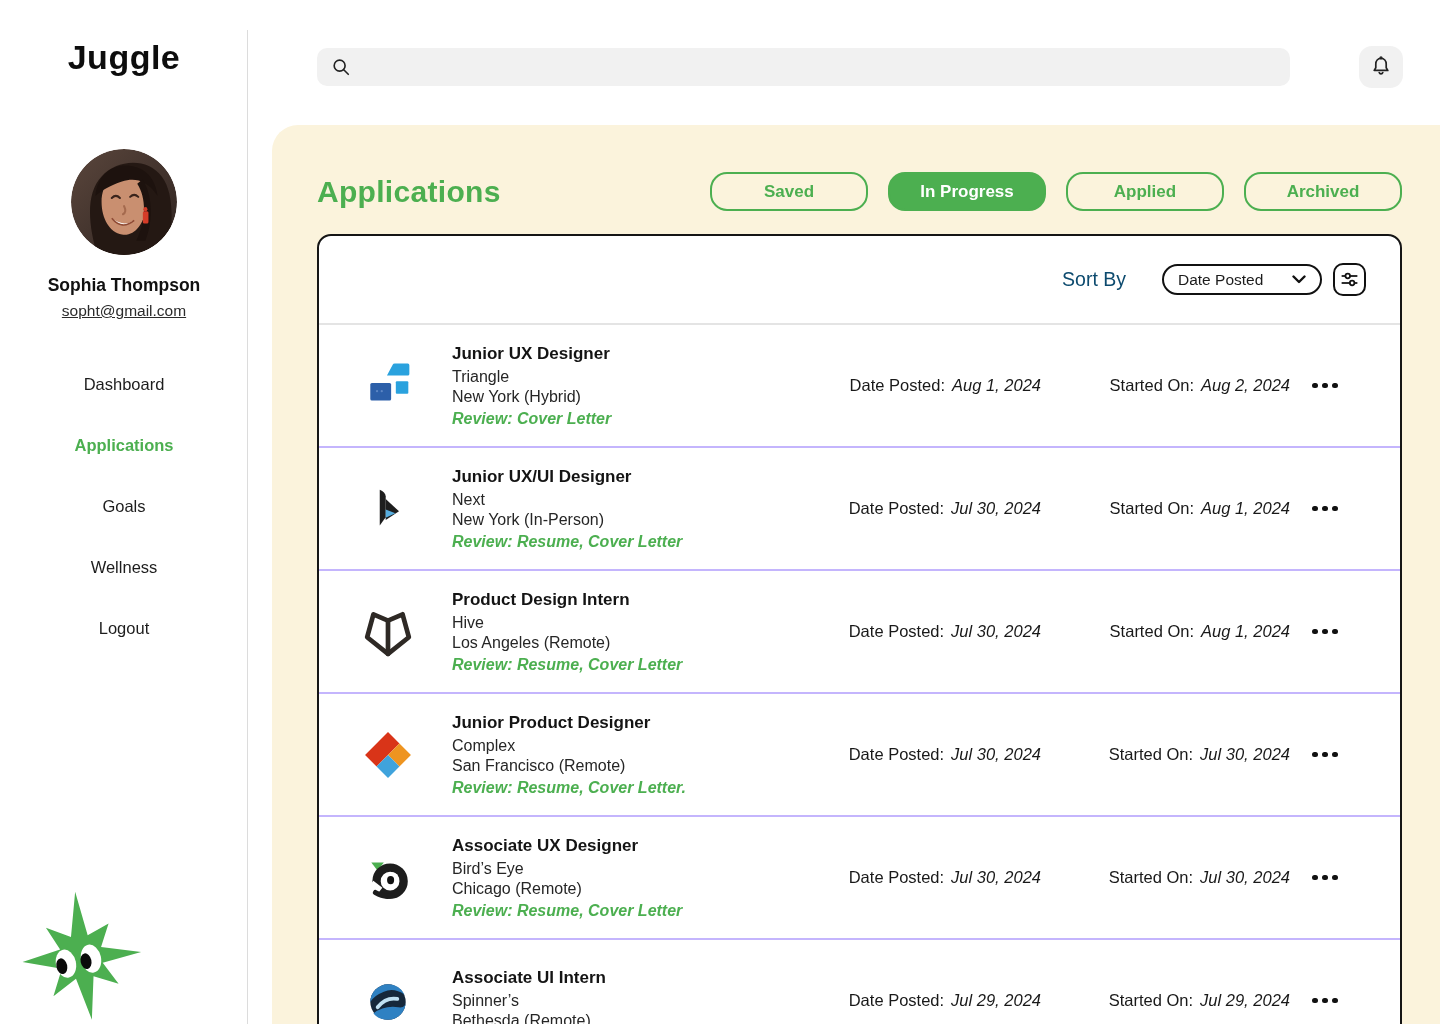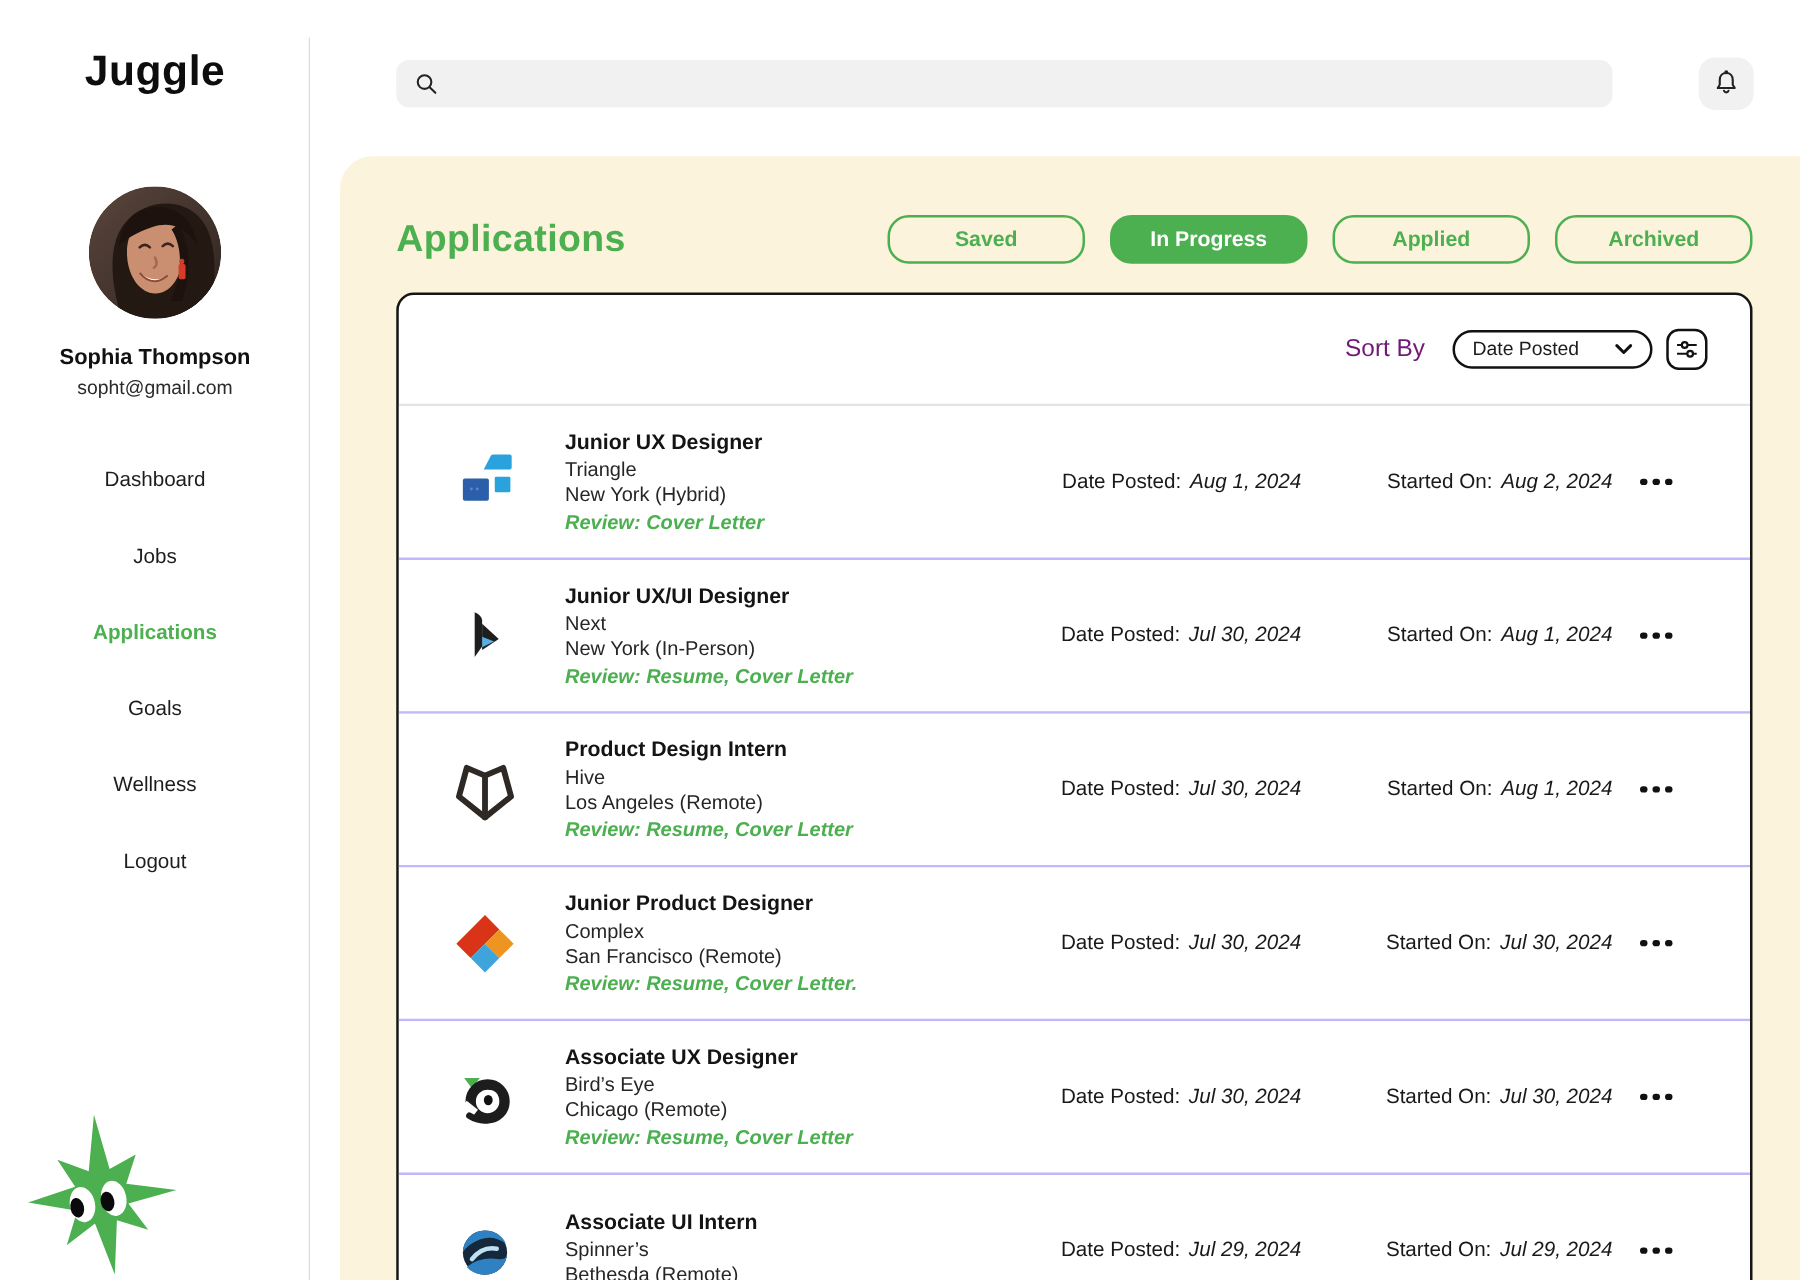--- a/index.html
+++ b/index.html
@@ -7,21 +7,21 @@
   body {
     font-family:"Liberation Sans","DejaVu Sans",sans-serif;
     background:#ffffff; position:relative; overflow:hidden; color:#1c1c1c;
   }
   
   .sidebar { position:absolute; left:0; top:0; width:248px; height:100%; background:#fff; z-index:2; }
   .sidebar::after { content:""; position:absolute; right:0; top:30px; bottom:0; width:1px; background:#dcdcdc; }
   .logo { margin-top:38px; text-align:center; font-size:34px; font-weight:700; letter-spacing:.5px; color:#0d0d0d; }
   .avatar { width:106px; height:106px; border-radius:50%; margin:72px auto 0; overflow:hidden; display:block; }
   .user-name { margin-top:20px; text-align:center; font-size:17.5px; font-weight:700; color:#111; }
-  .user-email { margin-top:6px; text-align:center; font-size:15.5px; color:#2b2b2b; }
+  .user-email { margin-top:6px; text-align:center; font-size:15.5px; color:#2b2b2b;text-decoration:underline; }
   .nav { margin-top:34px; list-style:none; }
   .nav-item { height:61px; line-height:61px; text-align:center; font-size:16.5px; font-weight:500; color:#1d1d1d; cursor:pointer; }
   .nav-item.active { color:var(--green); font-weight:600; }
   .mascot { position:absolute; left:14px; top:886px; width:134px; height:134px; }
   
   .topbar { position:absolute; left:270px; top:0; right:0; height:125px; background:#fff; }
   .search { position:absolute; left:47px; top:48px; width:973px; height:38px; background:#f1f1f1; border-radius:10px; display:flex; align-items:center; padding:0 14px; }
   .search svg { flex:0 0 auto; }
   .search input { border:none; outline:none; background:transparent; margin-left:10px; width:100%; font-size:15px; font-family:inherit; }
   .bell-btn { position:absolute; right:37px; top:46px; width:44px; height:42px; background:#f1f1f1; border:none; border-radius:13px; display:flex; align-items:center; justify-content:center; cursor:pointer; }
@@ -29,21 +29,21 @@
   :root { --green:#4CAF50; --cream:#FBF3DC; }
   .content { position:absolute; left:272px; top:125px; right:0; bottom:0; background:var(--cream); border-top-left-radius:26px; padding:0 38px 0 45px; }
   .content-head { margin-top:47px; display:flex; align-items:center; }
   .page-title { font-size:30px; font-weight:700; color:var(--green); letter-spacing:.3px; }
   .pills { margin-left:auto; display:flex; gap:20px; }
   .pill { width:158px; height:39px; border-radius:17px; border:2px solid var(--green); background:transparent; color:var(--green); font-size:17px; font-weight:600; font-family:inherit; display:flex; align-items:center; justify-content:center; cursor:pointer; }
   .pill.active { background:var(--green); color:#fff; border-color:var(--green); }
   
   .card { margin-top:23px; background:#fff; border:2px solid #151515; border-radius:14px; height:880px; overflow:hidden; }
   .card-head { height:89px; display:flex; align-items:center; justify-content:flex-end; padding-right:34px; border-bottom:2px solid #e4e4e4; }
-  .sort-label { font-size:19.5px; color:#701a75; margin-right:22px; }
+  .sort-label { font-size:19.5px; color:#0c4a6e; margin-right:36px; }
   .dropdown { width:160px; height:31px; border:2px solid #111; border-radius:17px; background:#fff; display:flex; align-items:center; justify-content:space-between; padding:12px 14px; font-size:15.5px; font-family:inherit; cursor:pointer; }
   .filter-btn { width:33px; height:33px; margin-left:11px; border:2px solid #111; border-radius:10px; background:#fff; display:flex; align-items:center; justify-content:center; cursor:pointer; }
   
   .row { height:123px; display:grid; grid-template-columns:52px 330px 297px 1fr 70px; align-items:center; padding:0 40px 0 43px; border-bottom:2px solid #c4b5fd; background:#fff; }
   .logo-box { width:52px; height:52px; display:flex; align-items:center; justify-content:center; }
   .info { padding-left:38px; }
   .job-title { font-size:17px; font-weight:700; color:#141414; margin-bottom:3px; }
   .company, .location { font-size:16px; color:#262626; line-height:20px; }
   .review { font-size:16px; font-weight:700; font-style:italic; color:var(--green); margin-top:3px; }
   .date { font-size:16.5px; color:#191919;text-align:right; }
@@ -80,21 +80,20 @@
         <path d="M40,68 Q50,80 62,70" stroke="#8e4a34" stroke-width="1.5" fill="none"></path>
         <circle cx="73" cy="59" r="2" fill="#d43c28"></circle>
         <rect x="70.5" y="61" width="5.5" height="12" rx="1.5" fill="#d43c28"></rect>
       </g>
     </svg>
   </div>
   <div class="user-name">Sophia Thompson</div>
   <div class="user-email">sopht@gmail.com</div>
   <ul class="nav">
     <li class="nav-item">Dashboard</li>
-    <li class="nav-item">Jobs</li>
     <li class="nav-item active">Applications</li>
     <li class="nav-item">Goals</li>
     <li class="nav-item">Wellness</li>
     <li class="nav-item">Logout</li>
   </ul>
   <div class="mascot">
     <svg viewBox="0 0 160 170" width="134" height="142">
       <polygon points="73,7 88,59 113,45 104,73 152,79 106,92 125,117 95,108 93,160 74,111 47,132 57,99 10,91 55,76 38,50 68,61" fill="#4CAF50"></polygon>
       <ellipse cx="62" cy="93" rx="12" ry="17" fill="#ffffff" transform="rotate(-12 62 93)"></ellipse>
       <ellipse cx="92" cy="87" rx="12" ry="17" fill="#ffffff" transform="rotate(-12 92 87)"></ellipse>

